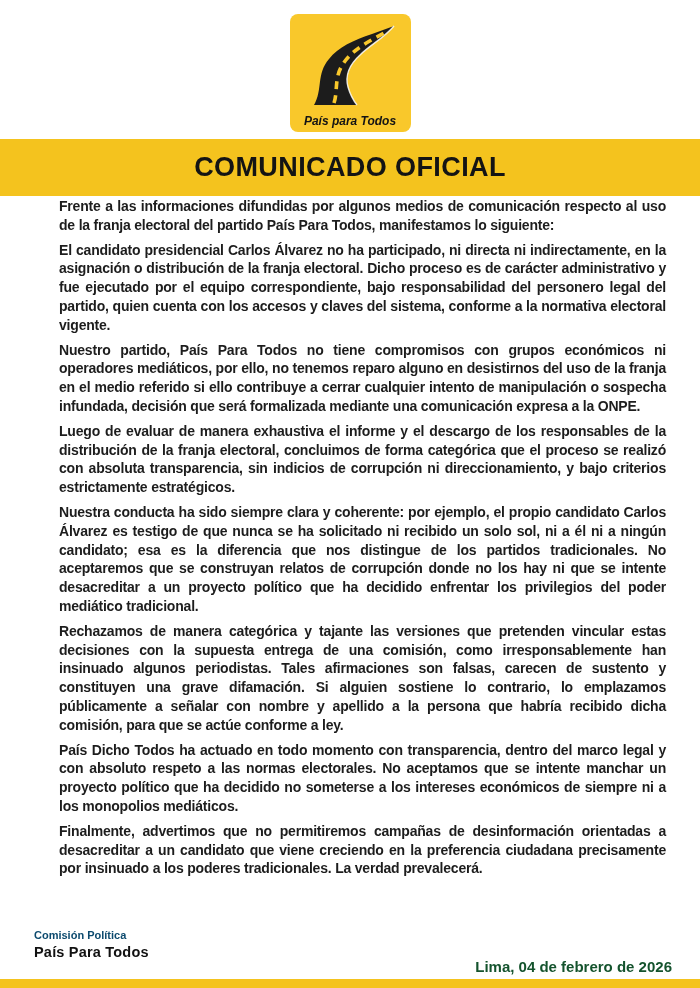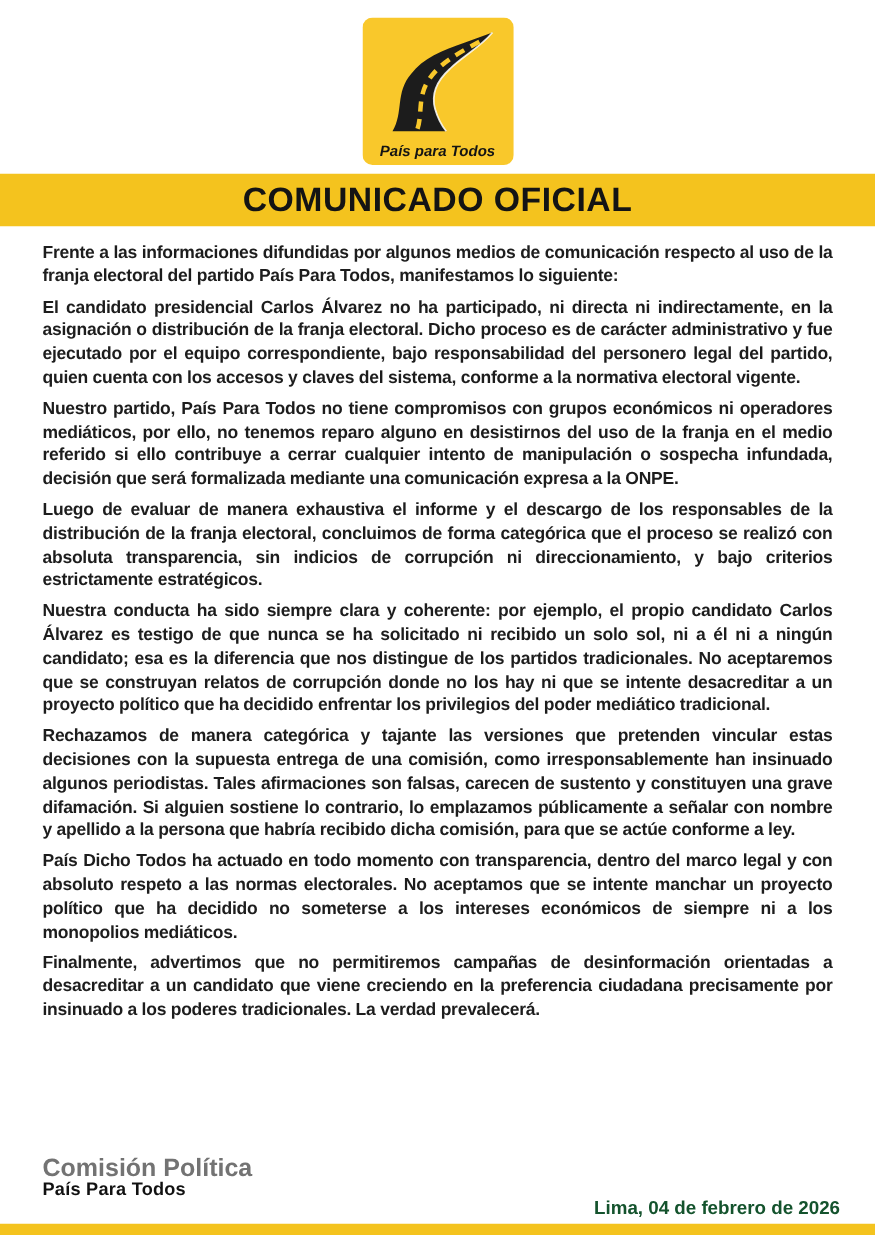--- a/index.html
+++ b/index.html
@@ -23,59 +23,60 @@
     display: flex;
     justify-content: center;
     align-items: flex-start;
     padding-top: 14px;
     box-sizing: border-box;
   }
   .logo-svg { display: block; }
 
   
   .banner {
-    height: 42px;
+    height: 57px;
     background: #f4c31e;
     display: flex;
     align-items: center;
     justify-content: center;
   }
   .banner-title {
     font-size: 27px;
     font-weight: bold;
     letter-spacing: 0.4px;
     color: #141414;
     margin: 0;
   }
 
   
   .content {
-    padding: 11px 34px 0 34px;
+    padding: 1px 34px 0 34px;
+    margin-left: 25px;
   }
   .content p {
     margin: 0 0 6px 0;
     font-size: 14px;
     line-height: 18.8px;
     font-weight: bold;
     letter-spacing: -0.2px;
     color: #1d1d1d;
     text-align: justify;
   }
 
   
   .sig-block {
     position: absolute;
     left: 34px;
     bottom: 27px;
   }
   .sig-line1 {
-    font-size: 20px;
+    font-size: 11px;
     line-height: 17px;
     font-weight: bold;
-    color: #737373;
+    color: #0c4a6e;
   }
   .sig-line2 {
     font-size: 14.5px;
     line-height: 17px;
     font-weight: bold;
     letter-spacing: 0.2px;
     color: #111111;
   }
   .dateline {
     position: absolute;

